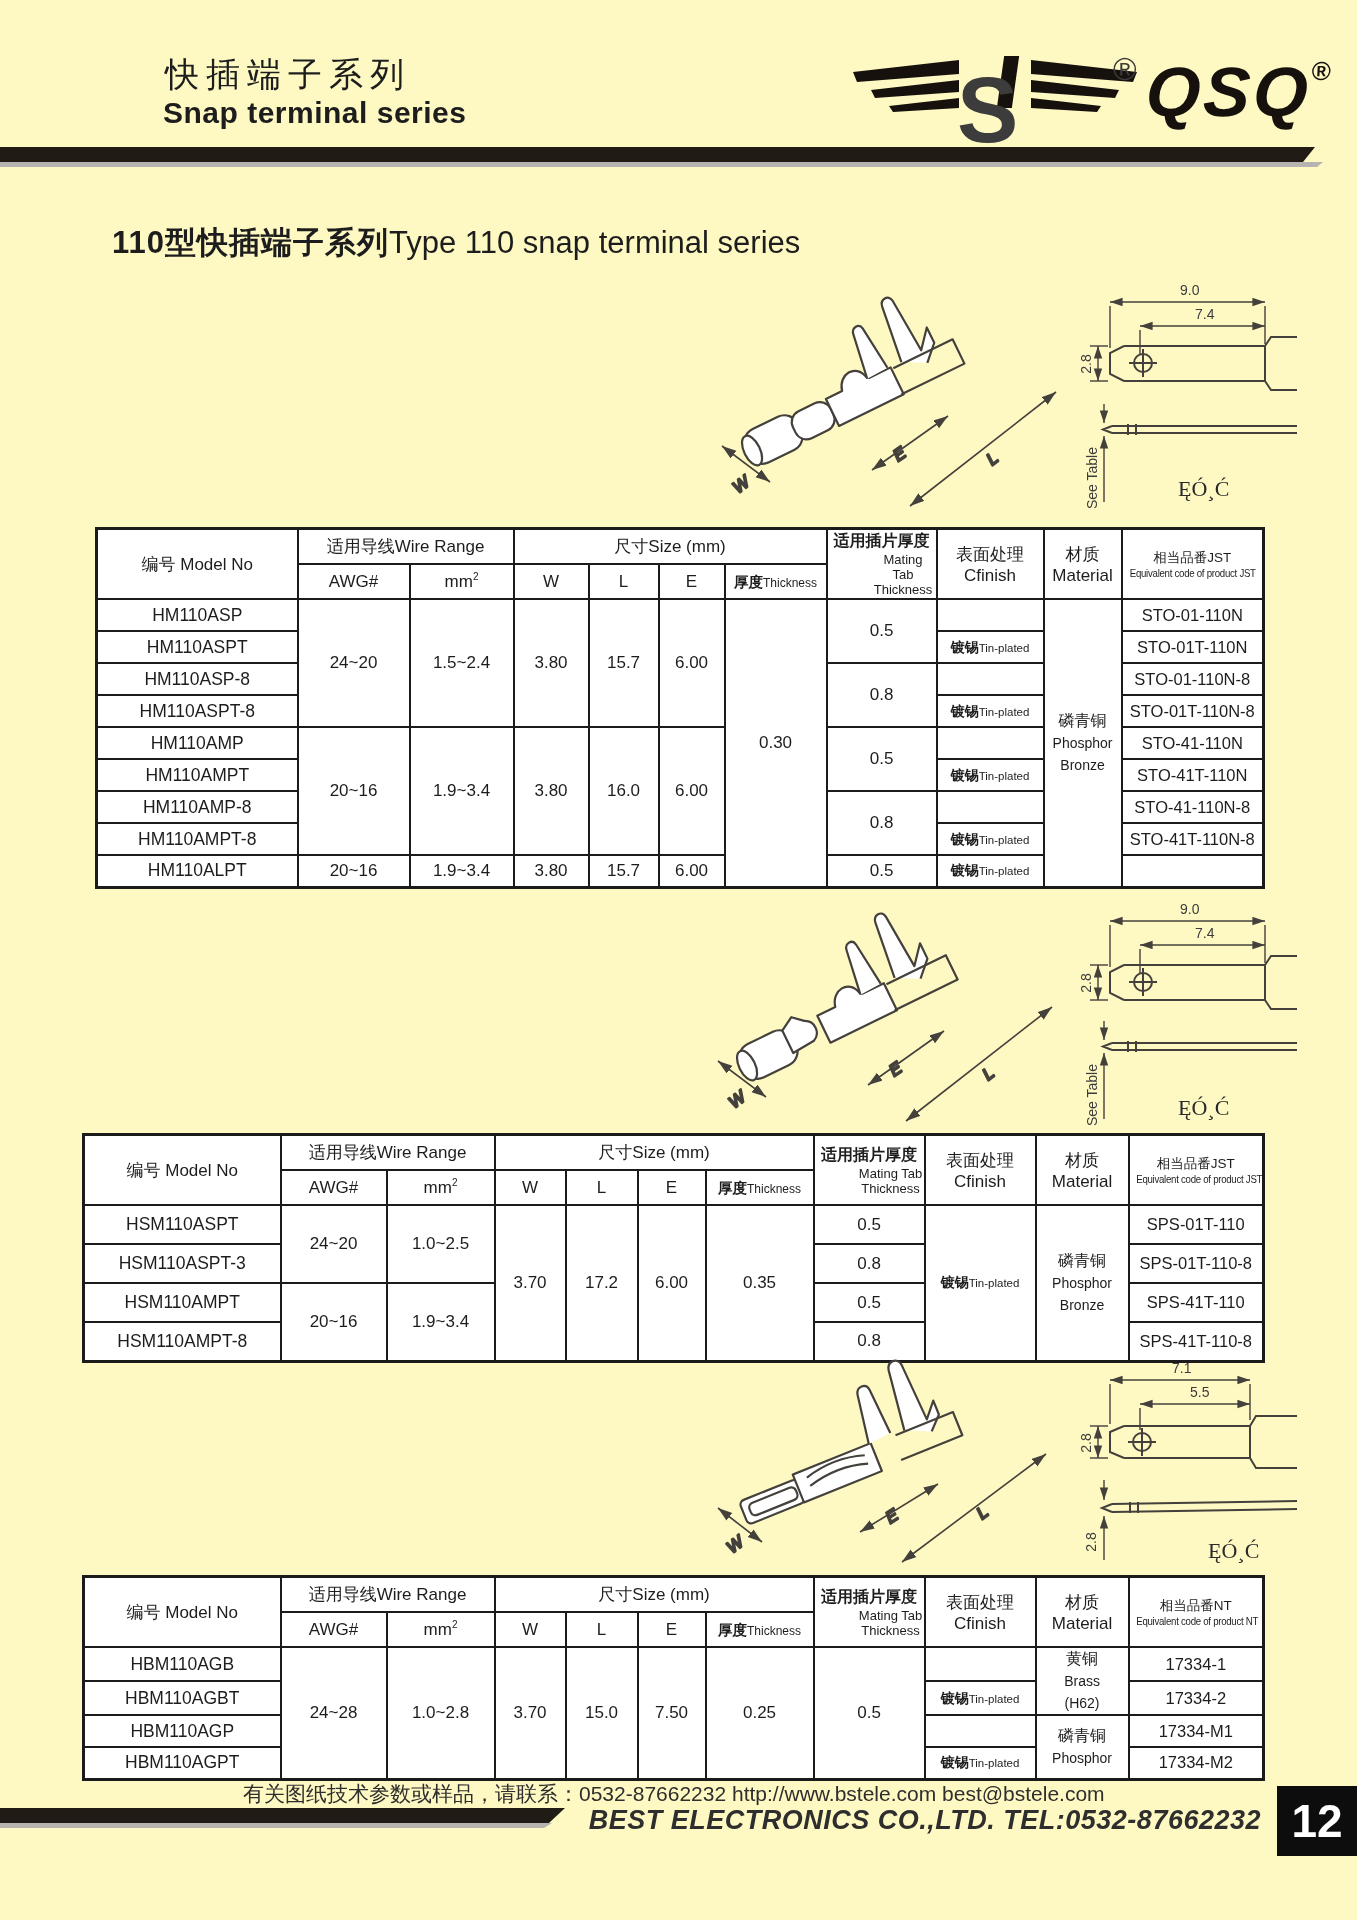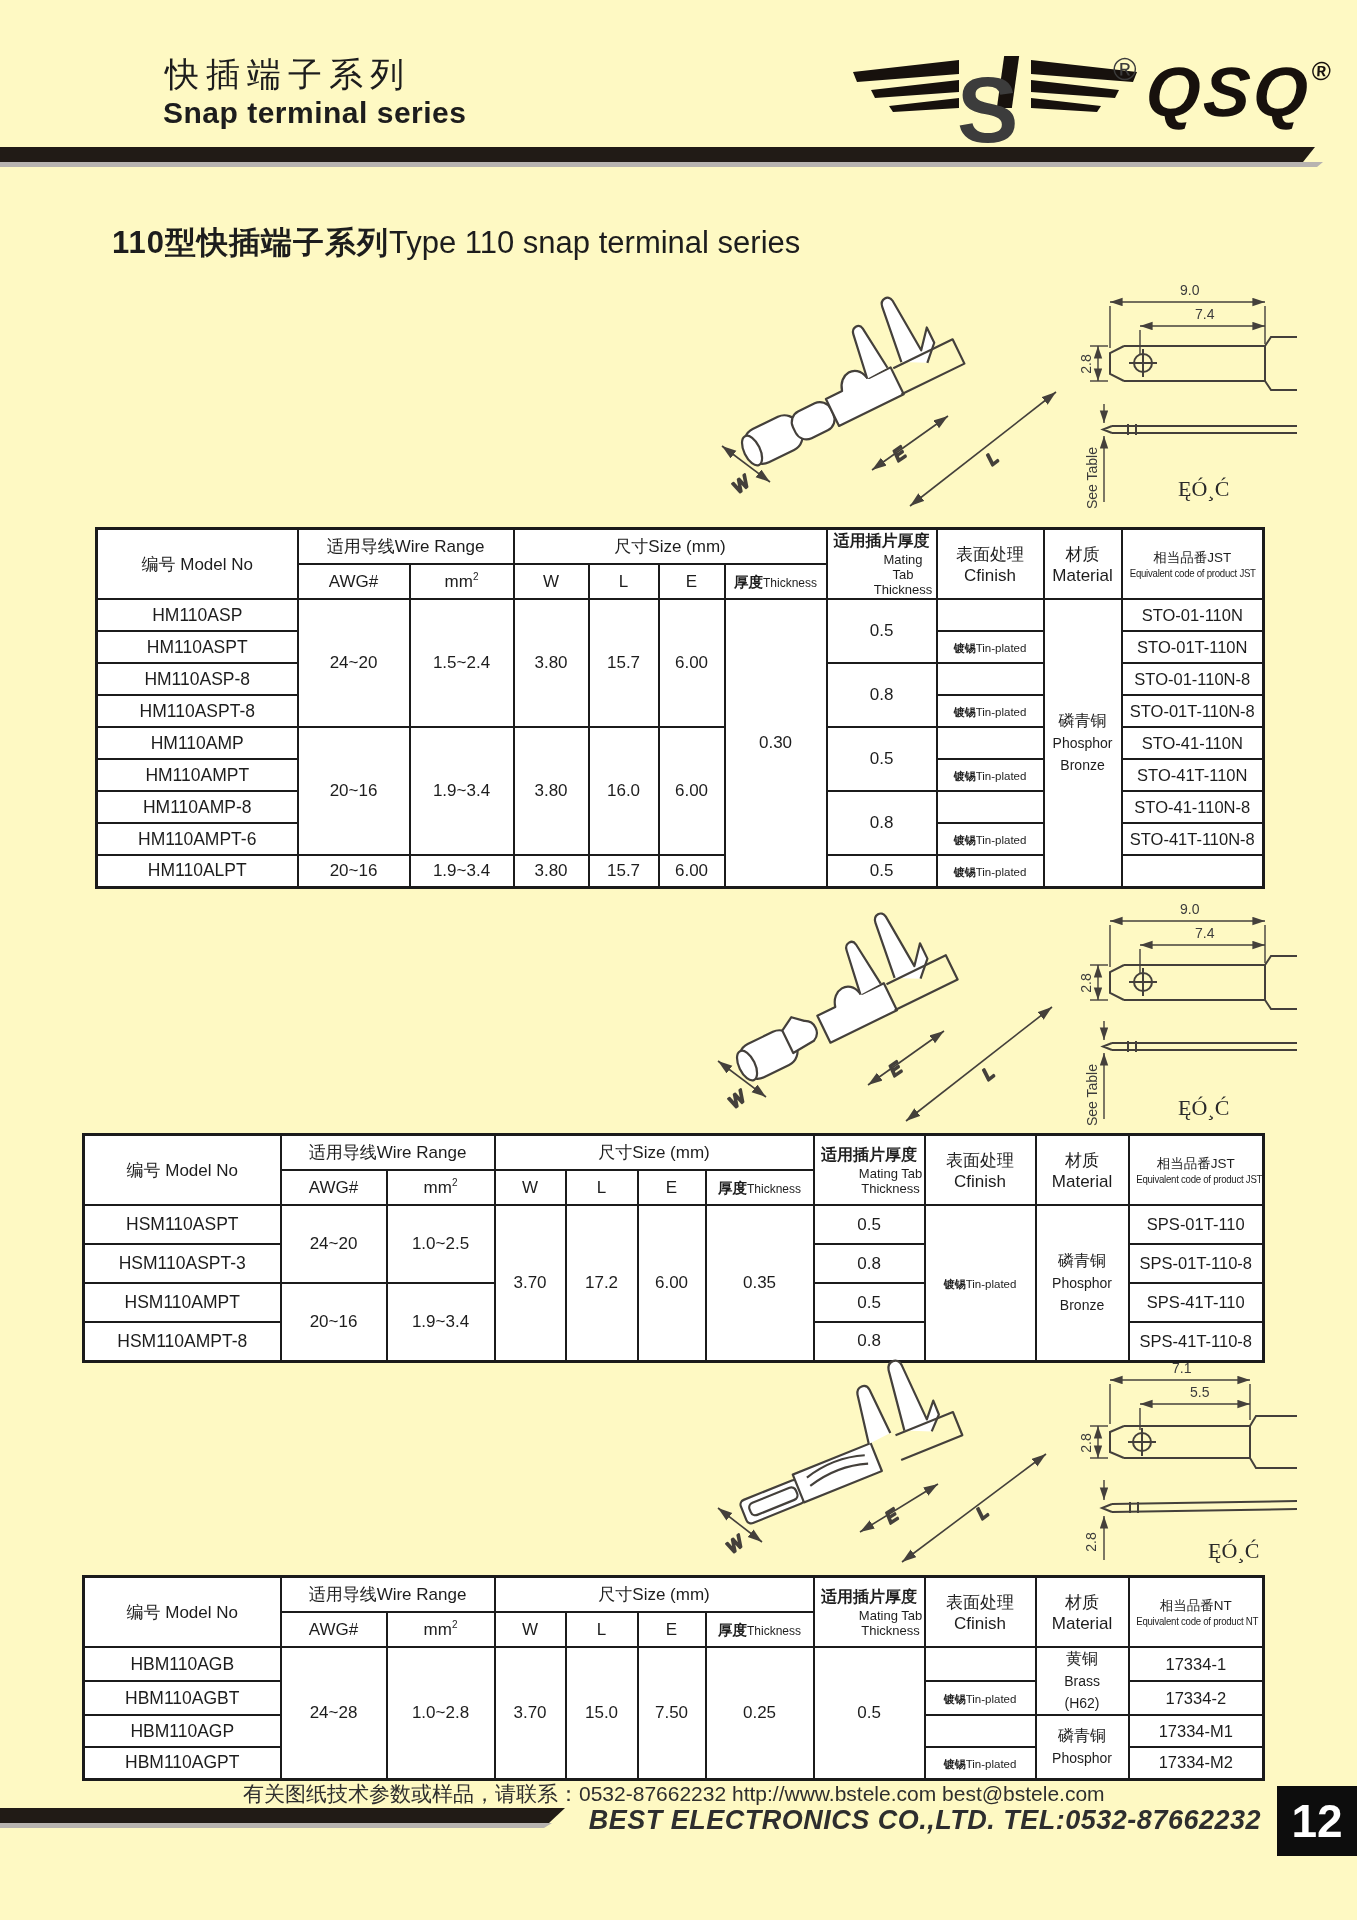--- a/index.html
+++ b/index.html
@@ -34,21 +34,21 @@
   .t1 tbody tr{height:32px;}
   .t2 tbody tr{height:39px;}
   .t3 tbody tr{height:32px;}
   .zh-big{font-size:17px;}
   .eq-zh{font-size:13.5px;}
   .eq-en{font-size:10.5px;letter-spacing:-0.3px;transform:scaleX(.92);white-space:nowrap;}
   .thick-h b{font-size:14.5px;font-weight:bold;}
   .thick-h span{font-size:12px;}
   .mating-h .zh{font-size:16px;font-weight:bold;white-space:nowrap;}
   .mating-h .sm{font-size:13px;line-height:15px;padding-left:43px;}
-  .plate .zh{font-size:11px;font-weight:bold;}
+  .plate .zh{font-size:14px;font-weight:bold;}
   .plate .en{font-size:11.5px;}
   .mat .zh{font-size:16px;font-weight:normal;line-height:22px;}
   .mat .en{font-size:14px;line-height:22px;}
   sup{font-size:10px;}
 
   
   svg text{font-family:"Liberation Sans",sans-serif;fill:#3c3c3c;}
   svg .cap{font-family:"Liberation Serif",serif;font-size:22px;fill:#2a2a2a;}
   svg .dim{font-size:14px;}
   svg .wel{font-size:17px;font-style:italic;}
@@ -252,21 +252,21 @@
         <td class="plate"><span class="zh">镀锡</span><span class="en">Tin-plated</span></td>
         <td class="code">STO-41T-110N</td>
       </tr>
       <tr>
         <td class="model">HM110AMP-8</td>
         <td class="num" rowspan="2">0.8</td>
         <td></td>
         <td class="code">STO-41-110N-8</td>
       </tr>
       <tr>
-        <td class="model">HM110AMPT-6</td>
+        <td class="model">HM110AMPT-8</td>
         <td class="plate"><span class="zh">镀锡</span><span class="en">Tin-plated</span></td>
         <td class="code">STO-41T-110N-8</td>
       </tr>
       <tr>
         <td class="model">HM110ALPT</td>
         <td class="num">20~16</td>
         <td class="num">1.9~3.4</td>
         <td class="num">3.80</td>
         <td class="num">15.7</td>
         <td class="num">6.00</td>

